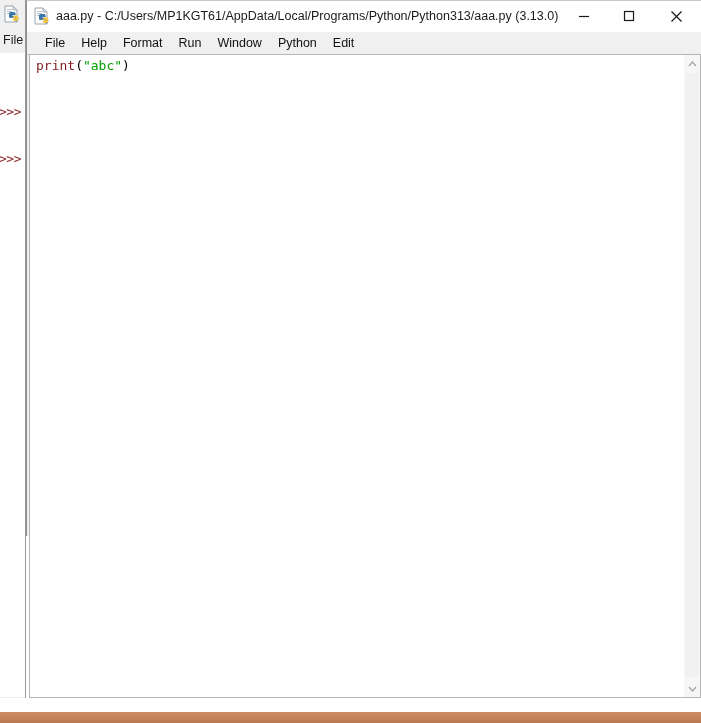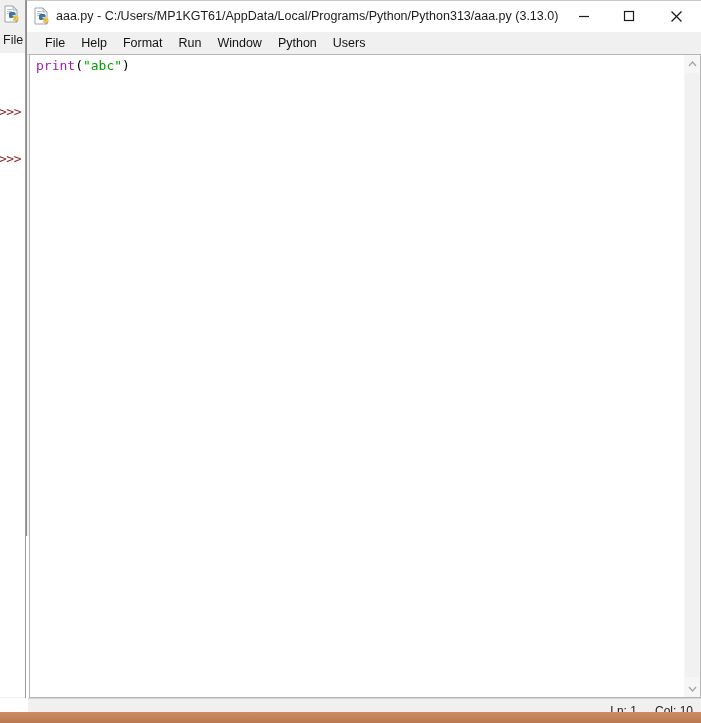--- a/index.html
+++ b/index.html
@@ -176,21 +176,21 @@
   }
   .code-line {
     position: absolute;
     left: 6px;
     top: 3px;
     font-family: "DejaVu Sans Mono", "Liberation Mono", monospace;
     font-size: 13px;
     line-height: 16px;
     white-space: pre;
   }
-  .tok-builtin { color: #a21caf; }
+  .tok-builtin { color: #7f1d1d; }
   .tok-punct   { color: #000000; }
   .tok-string  { color: #00a000; }
 
   
   .vscroll {
     position: absolute;
     left: 657px;
     top: 53px;
     width: 17px;
     height: 644px;
@@ -305,21 +305,21 @@
     </div>
 
     <div class="menubar">
       <div class="menu-items">
         <div class="menu-item">File</div>
         <div class="menu-item">Help</div>
         <div class="menu-item">Format</div>
         <div class="menu-item">Run</div>
         <div class="menu-item">Window</div>
         <div class="menu-item">Python</div>
-        <div class="menu-item">Users</div>
+        <div class="menu-item">Edit</div>
       </div>
     </div>
 
     <div class="editor-area">
       <div class="code-line"><span class="tok-builtin">print</span><span class="tok-punct">(</span><span class="tok-string">"abc"</span><span class="tok-punct">)</span></div>
     </div>
 
     <div class="vscroll">
       <div class="scroll-arrow up">
         <svg width="9" height="6" viewBox="0 0 9 6">
@@ -327,24 +327,18 @@
         </svg>
       </div>
       <div class="scroll-thumb"></div>
       <div class="scroll-arrow down">
         <svg width="9" height="6" viewBox="0 0 9 6">
           <polyline points="1,1 4.5,5 8,1" fill="none" stroke="#a6a6a6" stroke-width="1.3"></polyline>
         </svg>
       </div>
     </div>
 
-    <div class="statusbar">
-      <div class="status-right">
-        <span class="status-cell">Ln: 1</span>
-        <span class="status-cell">Col: 10</span>
-      </div>
-    </div>
 
   </div>
 
   <div class="desktop-strip"></div>
 
 </div>
 
 </body></html>

